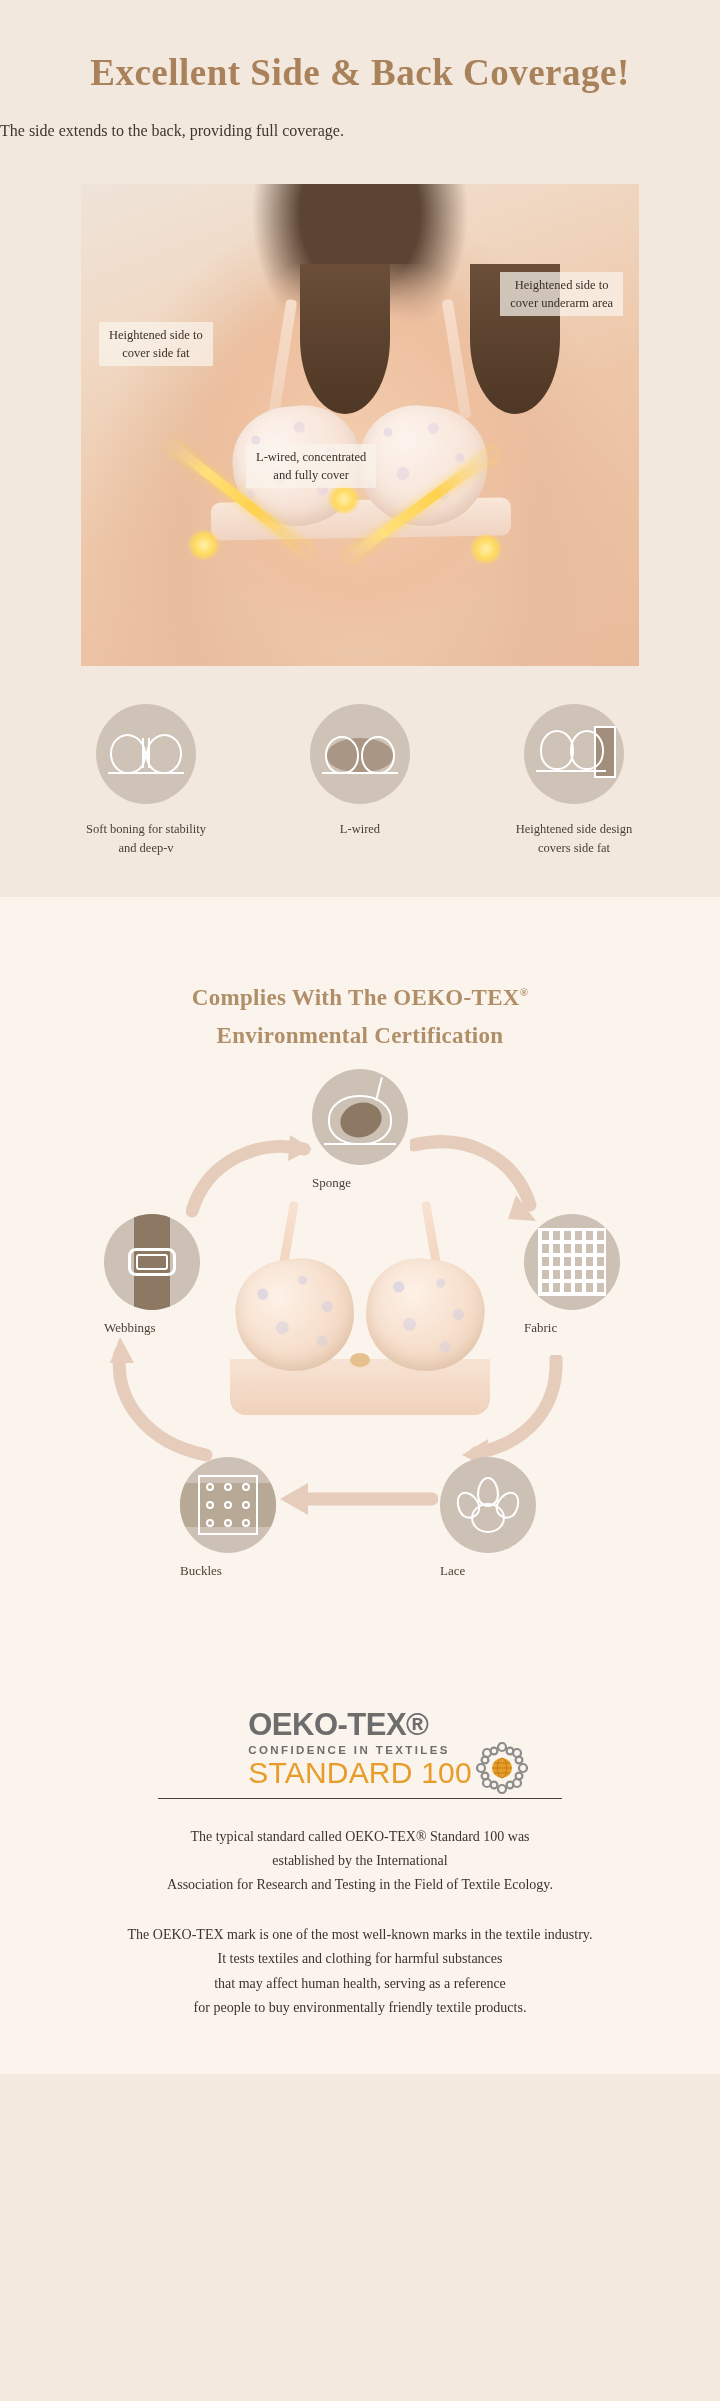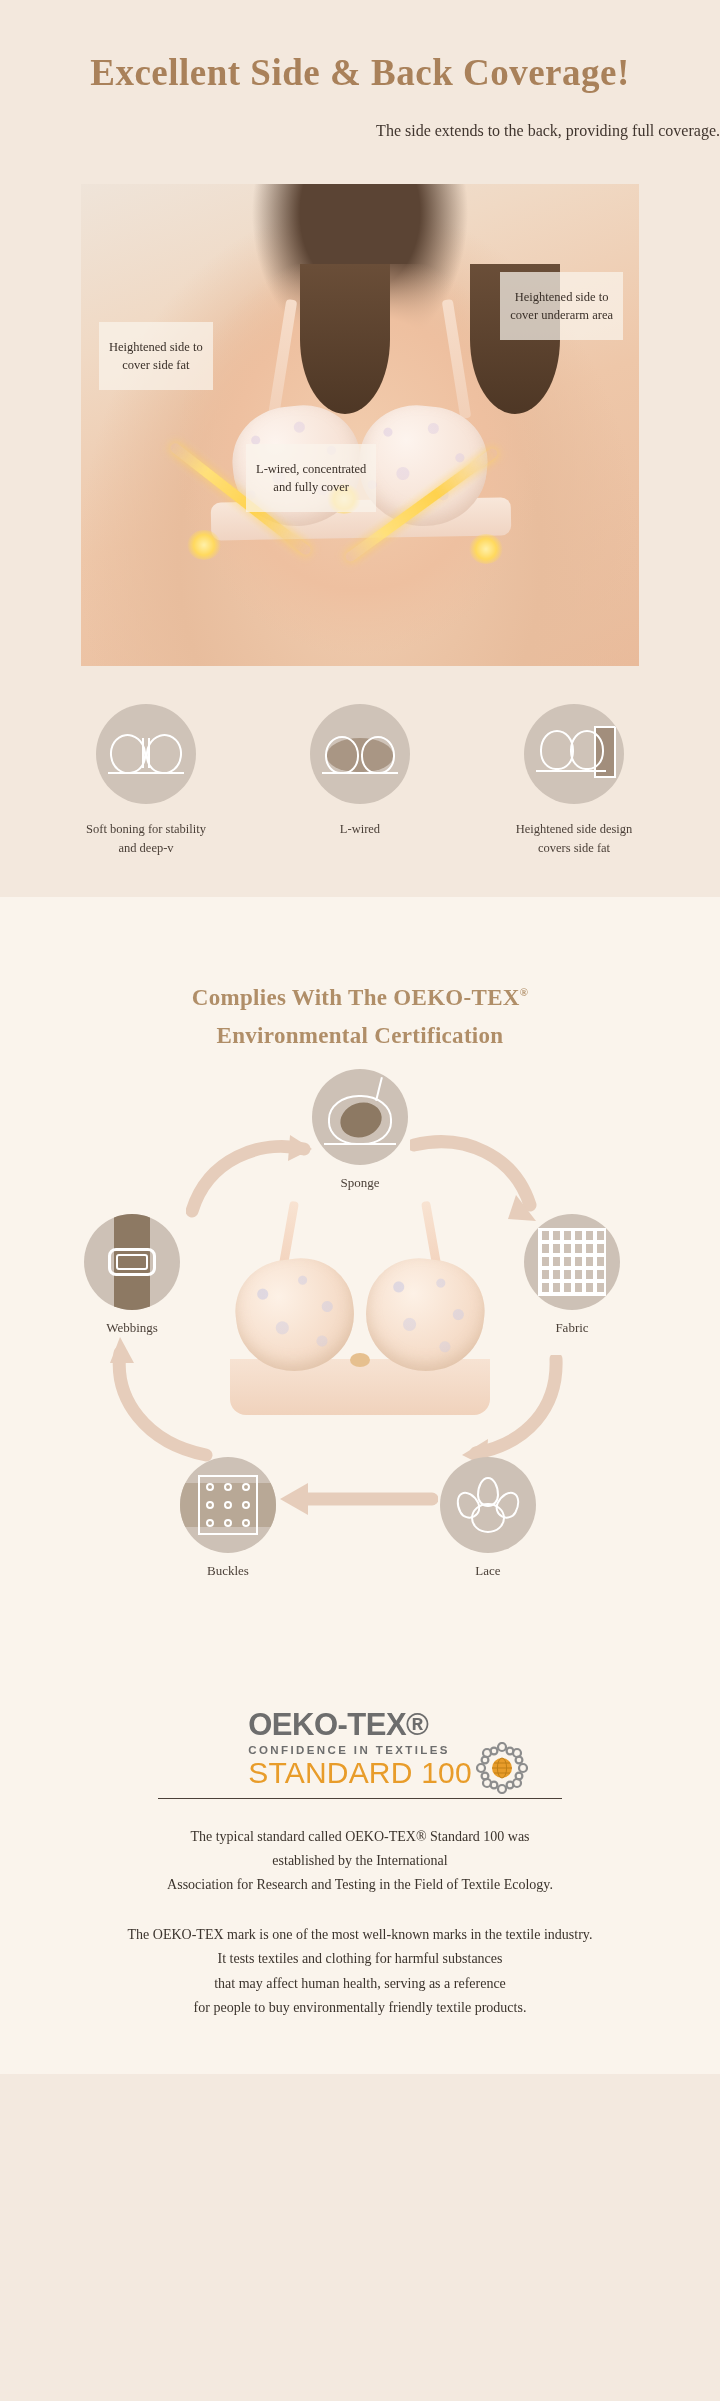--- a/index.html
+++ b/index.html
@@ -18,21 +18,21 @@
   }
   .s1-title {
     text-align:center;
     font-size:37px;
     color:#a9815a;
     letter-spacing:.5px;
     line-height:1.25;
     font-family:"Liberation Serif", serif;
   }
   .s1-sub {
-    text-align:right;
+    text-align:left;
     font-size:16px;
     color:#40352e;
     line-height:1.6;
     margin-top:22px;
   }
 
   
   .photo-wrap {
     width:558px;
     height:482px;
@@ -119,21 +119,21 @@
   .glowdot.b{ left:106px; top:346px;}
   .glowdot.c{ left:388px; top:350px;}
 
   .plabel {
     position:absolute;
     background:rgba(250,244,236,.72);
     color:#3a3029;
     font-size:12.5px;
     line-height:1.45;
     text-align:center;
-    padding:16px 10px;
+    padding:4px 10px;
     white-space:pre-line;
   }
   .plabel.underarm { right:16px; top:88px; }
   .plabel.sidefat  { left:18px;  top:138px; }
   .plabel.lwired   { left:165px; top:260px; }
 
   
   .icons3 {
     display:flex;
     justify-content:center;
@@ -190,33 +190,33 @@
     line-height:1.65;
     letter-spacing:.3px;
   }
   .s2-title sup { font-size:11px; vertical-align:super; }
 
   .cycle {
     position:relative;
     width:720px; height:590px;
     margin-top:14px;
   }
-  .node { position:absolute; text-align:center; }
+  .node { position:absolute; text-align:left; }
   .node .circ {
     width:96px;height:96px;border-radius:50%;
     background:#cdc1b6; position:relative; overflow:hidden; margin:0 auto;
   }
   .node .cap {
     margin-top:10px; font-size:13px; color:#4a3f37;
   }
   .n-sponge   { left:312px; top:0px; }
   .n-fabric   { left:524px; top:145px; }
   .n-lace     { left:440px; top:388px; }
   .n-buckles  { left:180px; top:388px; }
-  .n-webbings { left:84px; top:145px; }
+  .n-webbings { left:104px; top:145px; }
 
   
   .sp-cup{position:absolute;left:16px;top:26px;width:64px;height:50px;border:2px solid #fff;border-radius:48% 48% 45% 45%;}
   .sp-in{position:absolute;left:28px;top:34px;width:42px;height:34px;background:#8d7963;border-radius:50%;transform:rotate(-18deg);}
   .sp-base{position:absolute;left:12px;top:74px;width:72px;height:2px;background:#fff;}
   .sp-strap{position:absolute;left:66px;top:8px;width:2px;height:24px;background:#fff;transform:rotate(14deg);}
   
   .fb{position:absolute;left:14px;top:14px;width:68px;height:68px;
       background-image:
         repeating-linear-gradient(90deg,#fff 0 4px,transparent 4px 11px),

